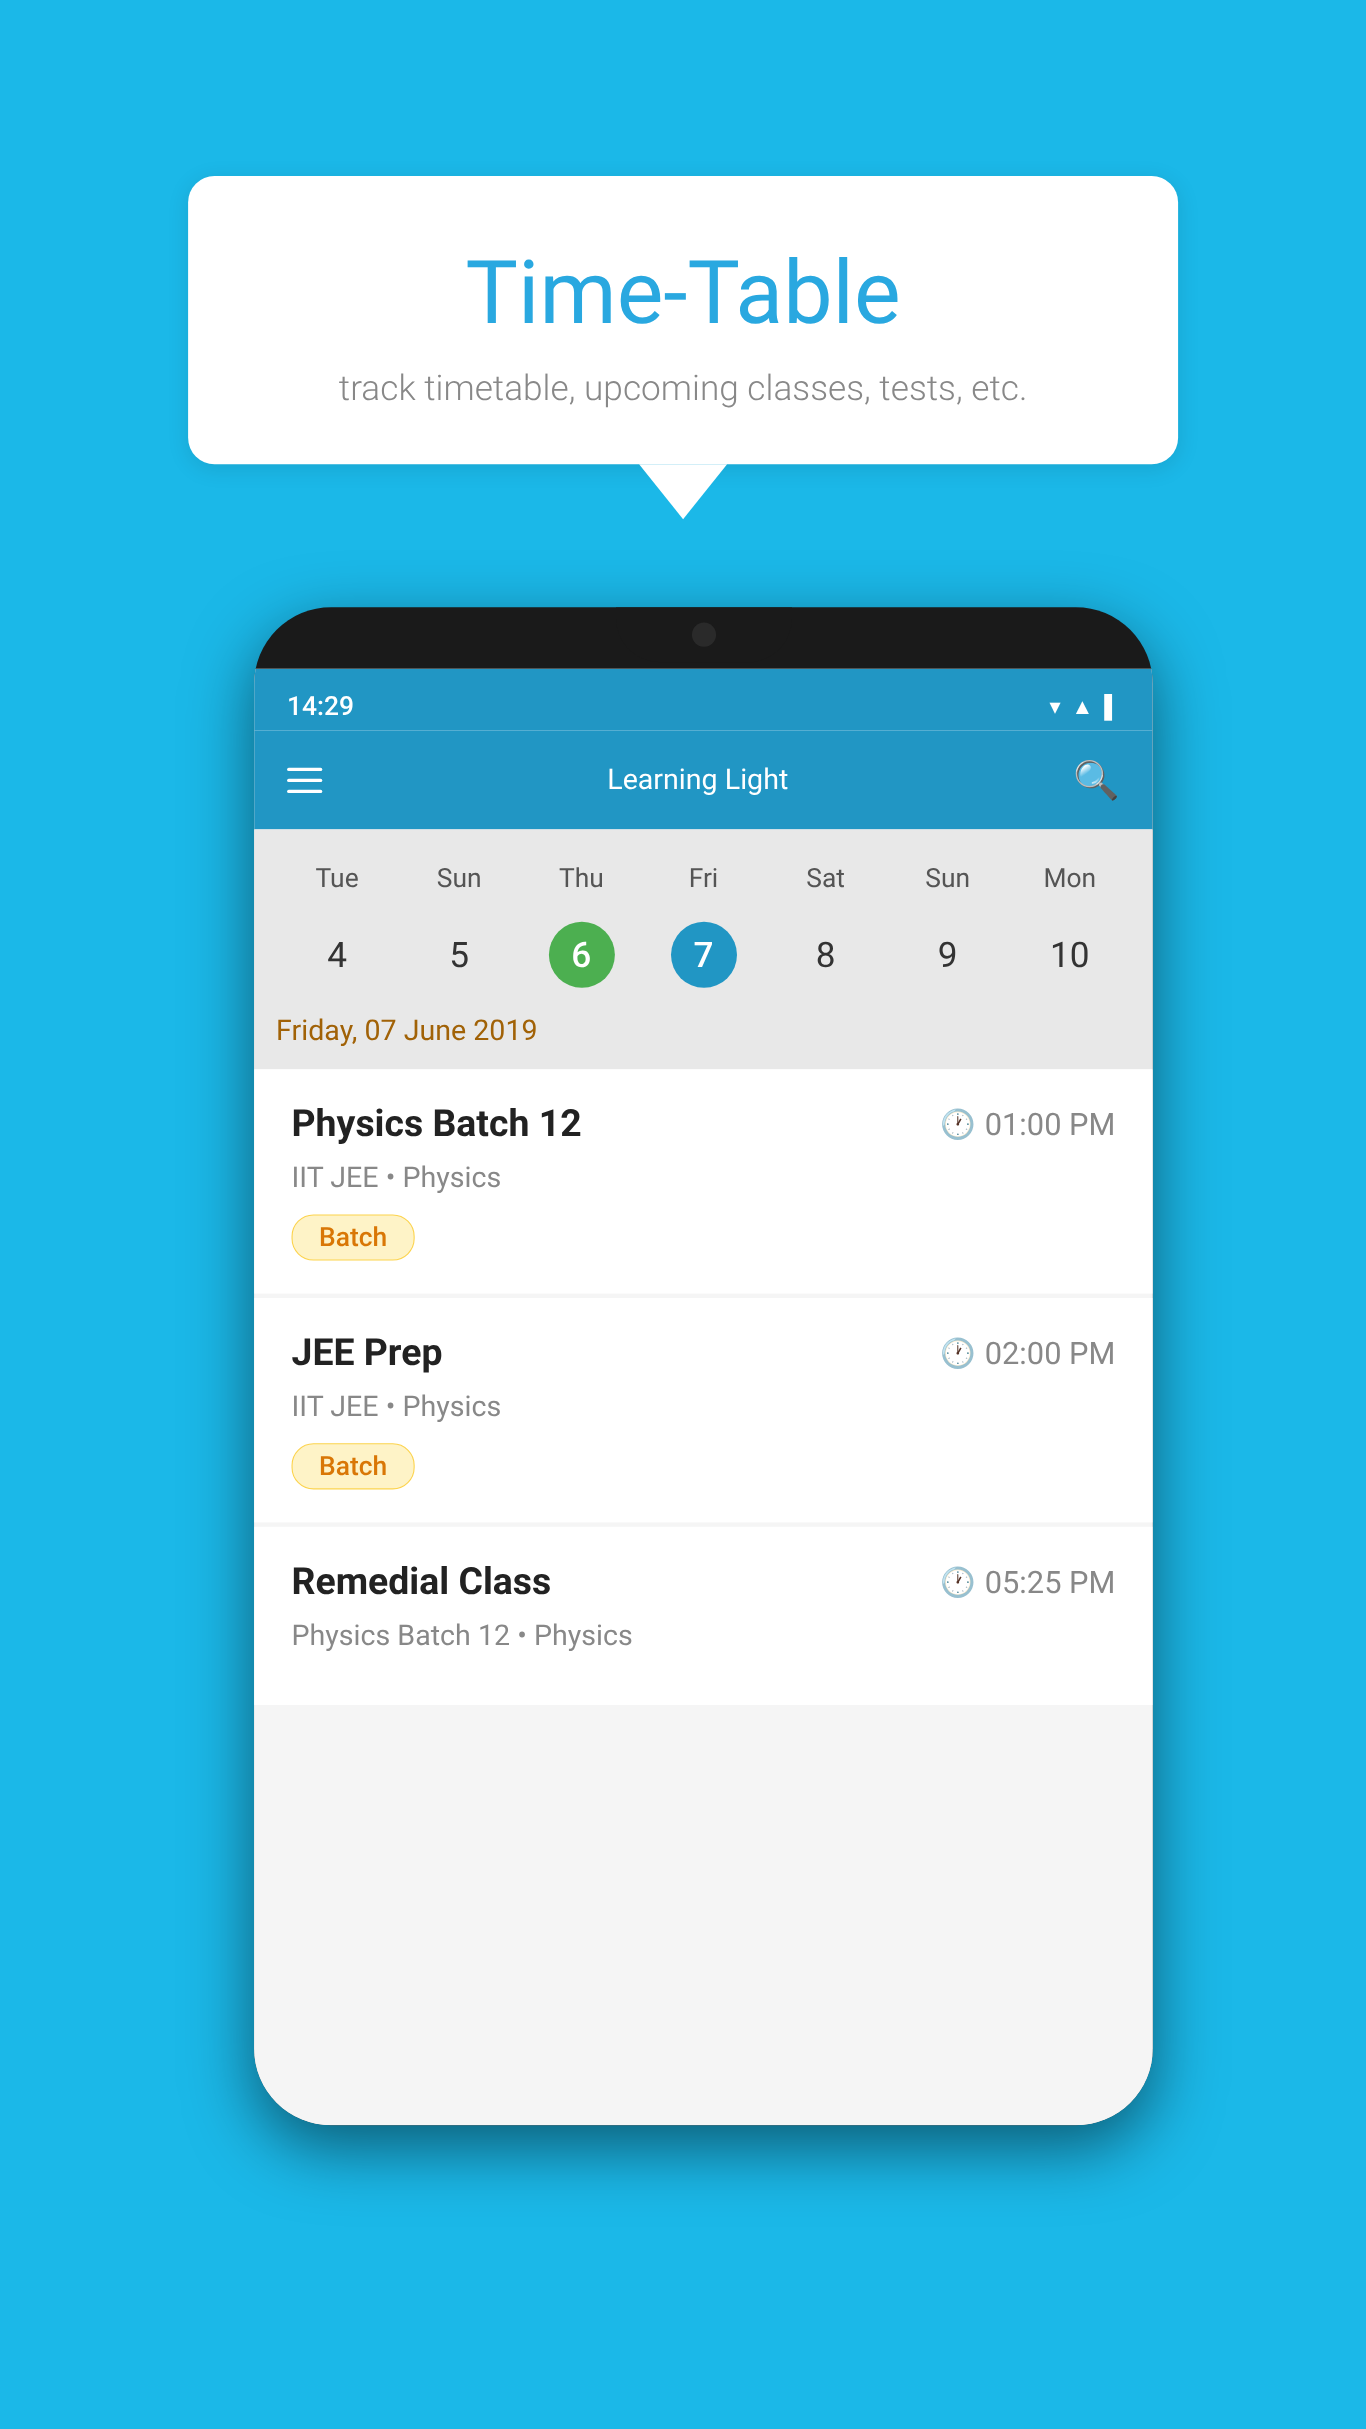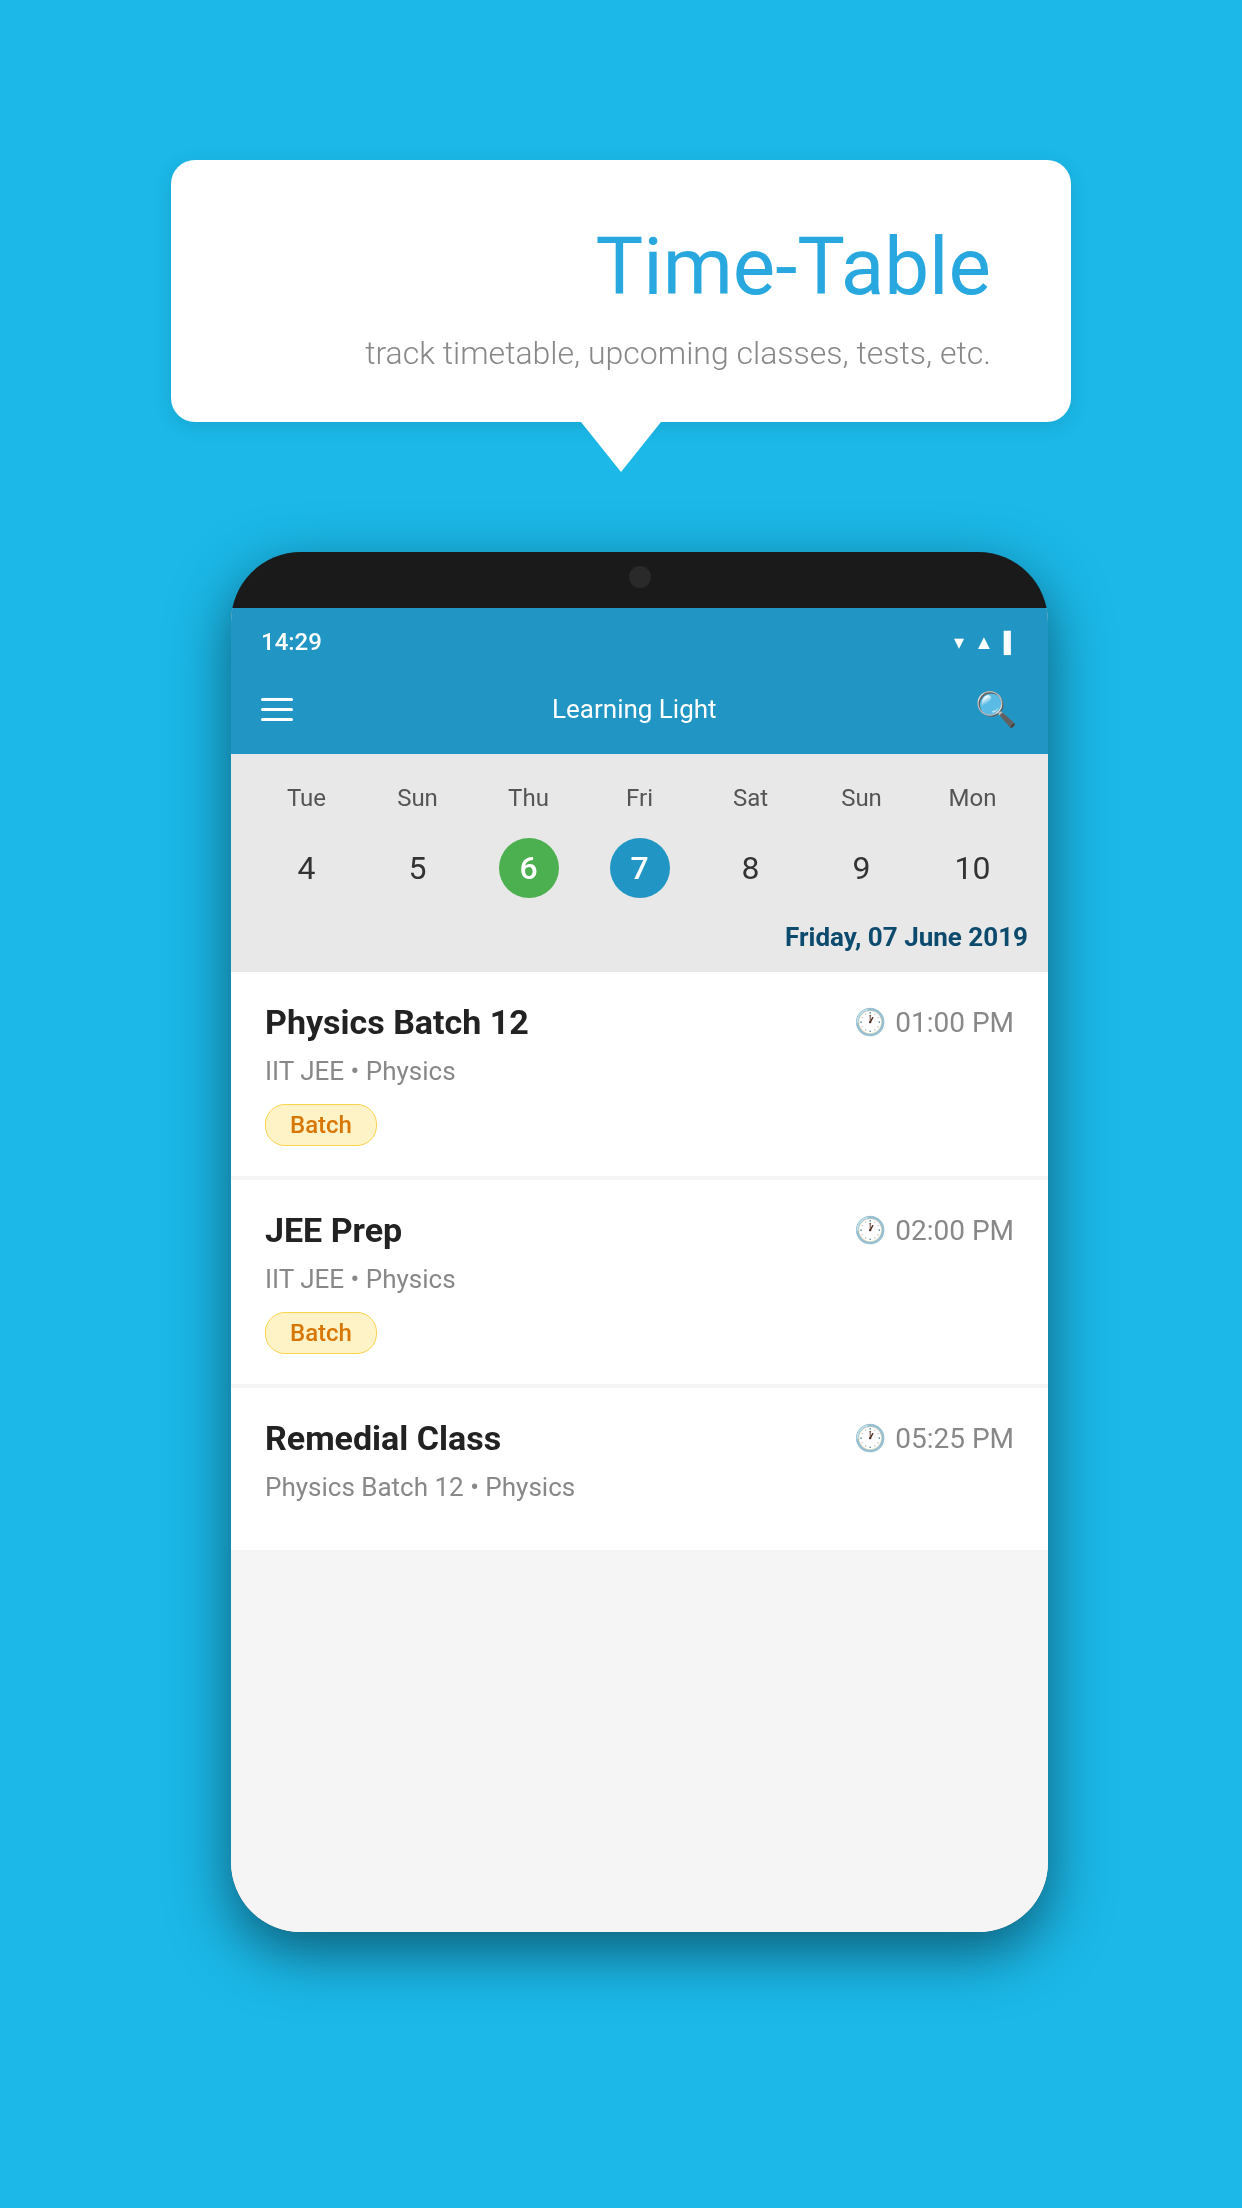--- a/index.html
+++ b/index.html
@@ -22,21 +22,21 @@
       display: flex;
       flex-direction: column;
       align-items: center;
       width: 900px;
     }
 
     .speech-bubble {
       background: white;
       border-radius: 24px;
       padding: 60px 80px 50px;
-      text-align: right;
+      text-align: center;
       width: 100%;
       box-shadow: 0 4px 20px rgba(0,0,0,0.1);
     }
 
     .speech-bubble h1 {
       font-size: 80px;
       color: #29a8e0;
       font-weight: 400;
       margin-bottom: 20px;
     }
@@ -216,26 +216,25 @@
       font-weight: 500;
     }
 
     .date-number.selected {
       background: #2196c4;
       color: white;
       font-weight: 500;
     }
 
     .selected-date-label {
-      text-align: right;
+      text-align: left;
       font-size: 26px;
-      color: #0c4a6e;
+      color: #a16207;
       padding: 16px 0 20px;
       background: #e8e8e8;
-      font-weight: bold;
     }
 
     
     .schedule-list {
       background: #f5f5f5;
       overflow-y: auto;
       height: calc(1380px - 56px - 90px - 200px);
     }
 
     .schedule-item {

